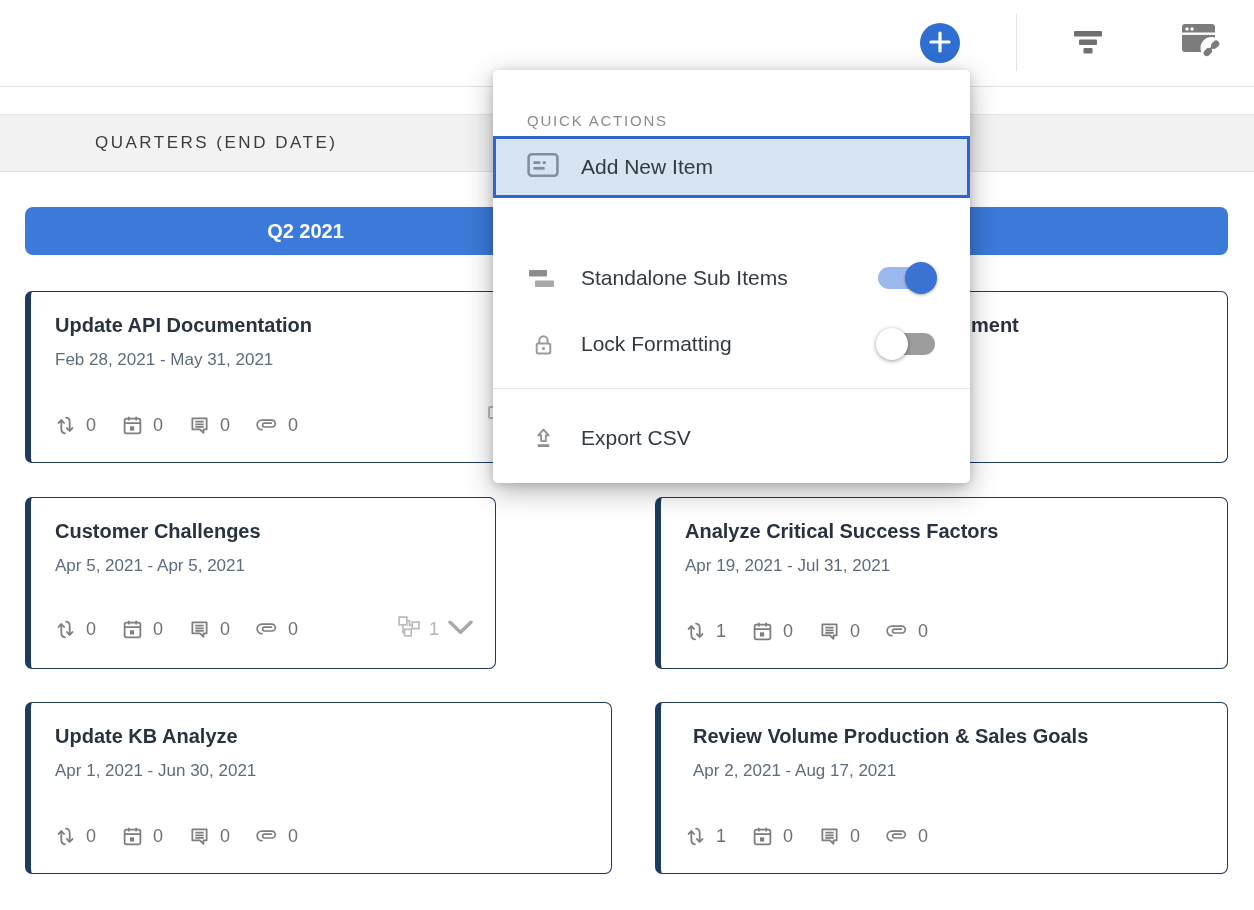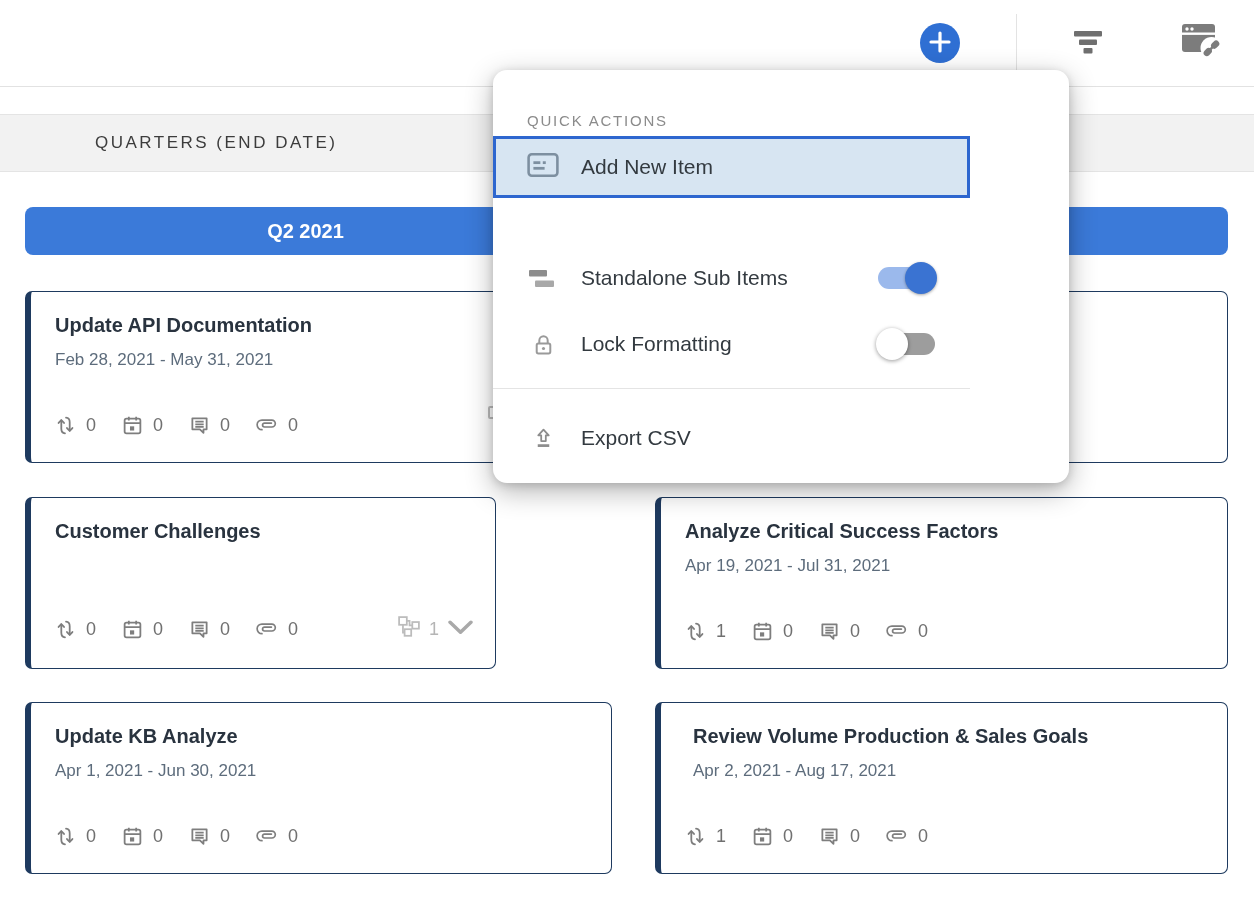--- a/index.html
+++ b/index.html
@@ -29,21 +29,21 @@
   .card .meta { position:absolute; left:24px; right:22px; bottom:26px; display:flex; align-items:center; }
   .stat { display:flex; align-items:center; margin-right:26px; }
   .stat svg { display:block; }
   .stat .cnt { margin-left:10px; font-size:18px; color:#707070; }
   .chip { margin-left:auto; display:flex; align-items:center; cursor:pointer; }
   .chip .cnt { margin:0 9px 0 9px; font-size:18px; color:#b5b5b5; }
   .frag-chip { position:absolute; left:457px; top:114px; width:10px; height:13px; border:2px solid #bcbcbc; border-radius:2px; }
   .title-frag { position:absolute; left:310px; top:22px; font-size:20px; font-weight:700; color:#29333f; }
 
   
-  .menu { position:absolute; left:493px; top:70px; width:576px; height:413px; background:#fff; border-radius:14px;
+  .menu { position:absolute; left:493px; top:70px; width:477px; height:413px; background:#fff; border-radius:5px;
           box-shadow:0 8px 28px rgba(0,0,0,0.30), 0 2px 8px rgba(0,0,0,0.14); z-index:10; }
   .menu-title { position:absolute; left:34px; top:42px; font-size:15px; letter-spacing:1.8px; color:#8b8b8b; }
   .menu-item-hl { position:absolute; left:0; top:66px; width:477px; height:62px; background:#d7e5f2; border:3px solid #2d66cf; display:flex; align-items:center; cursor:pointer; }
   .menu-item-hl .mi-icon { margin-left:31px; }
   .mi-label { margin-left:22px; font-size:21px; color:#333a40; }
   .menu-row { position:absolute; left:0; width:477px; height:44px; display:flex; align-items:center; padding:0 35px 0 34px; cursor:pointer; }
   .menu-row .mi-icon { width:32px; display:flex; justify-content:center; }
   .row-standalone { top:186px; }
   .row-lock { top:252px; }
   .row-export { top:346px; }
@@ -150,20 +150,21 @@
     </div>
     <div class="frag-chip"></div>
   </div>
 
   <div class="card" style="left:655px; top:291px; width:573px; height:172px;">
     <div class="title-frag">ment</div>
   </div>
 
   <div class="card" style="left:25px; top:497px; width:471px; height:172px;">
     <div class="title">Customer Challenges</div>
+    <div class="dates">Apr 5, 2021 - Apr 5, 2021</div>
     <div class="meta">
       <span class="stat">
         <span>
             <svg width="21" height="21" viewBox="0 0 20 20" fill="none" stroke="#7e7e7e" stroke-width="1.7" stroke-linecap="round" stroke-linejoin="round">
               <path d="M9.5 17.5 C6.8 17.3 6 15.6 6 13.2 L6 5.2"></path>
               <path d="M3.4 7.6 L6 4.8 L8.6 7.6"></path>
               <path d="M10.5 2.5 C13.2 2.7 14 4.4 14 6.8 L14 14.8"></path>
               <path d="M11.4 12.4 L14 15.2 L16.6 12.4"></path>
             </svg>
           </span>

